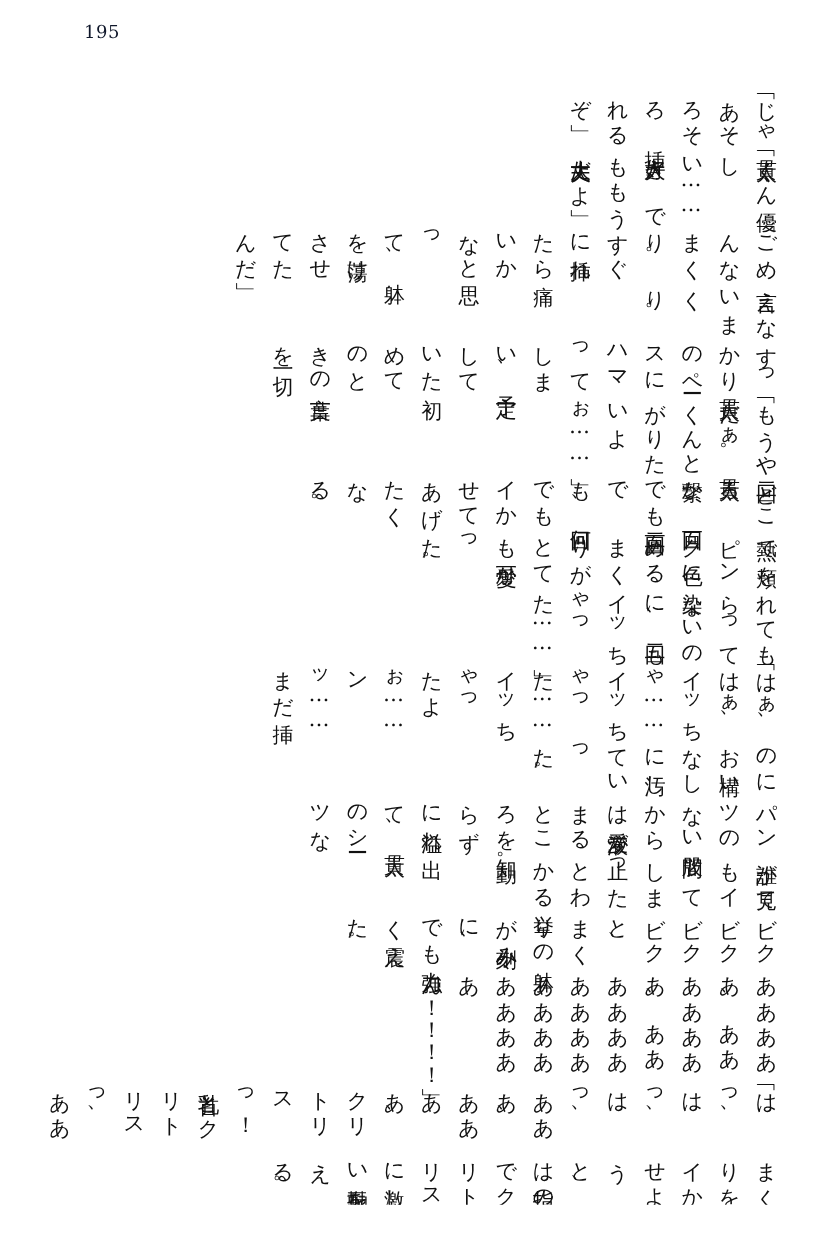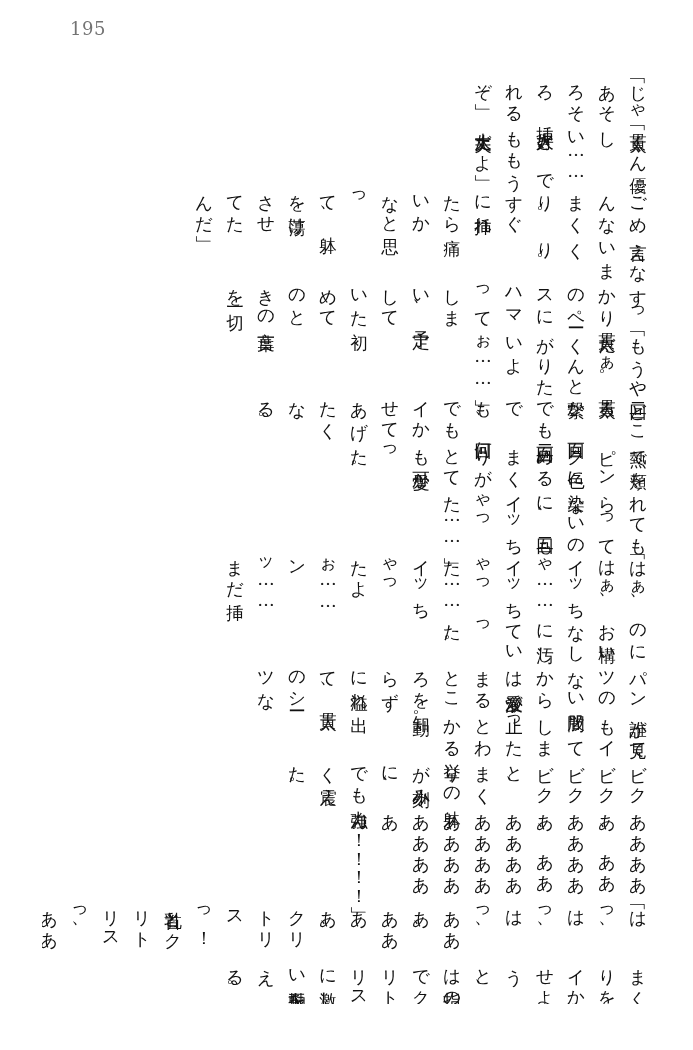--- a/index.html
+++ b/index.html
@@ -18,23 +18,23 @@
     position: relative;
     width: 693px;
     height: 1050px;
     background: #ffffff;
     box-sizing: border-box;
   }
   .page-number {
     position: absolute;
     top: 18px;
     left: 70px;
-    font-size: 18px;
+    font-size: 15px;
     letter-spacing: 0.5px;
-    color: #737373;
+    color: #0f172a;
     font-family: "DejaVu Serif", "Liberation Serif", serif;
   }
   .body-text {
     position: absolute;
     top: 72px;
     left: 42px;
     right: 40px;
     bottom: 46px;
     writing-mode: vertical-rl;
     text-orientation: upright;

